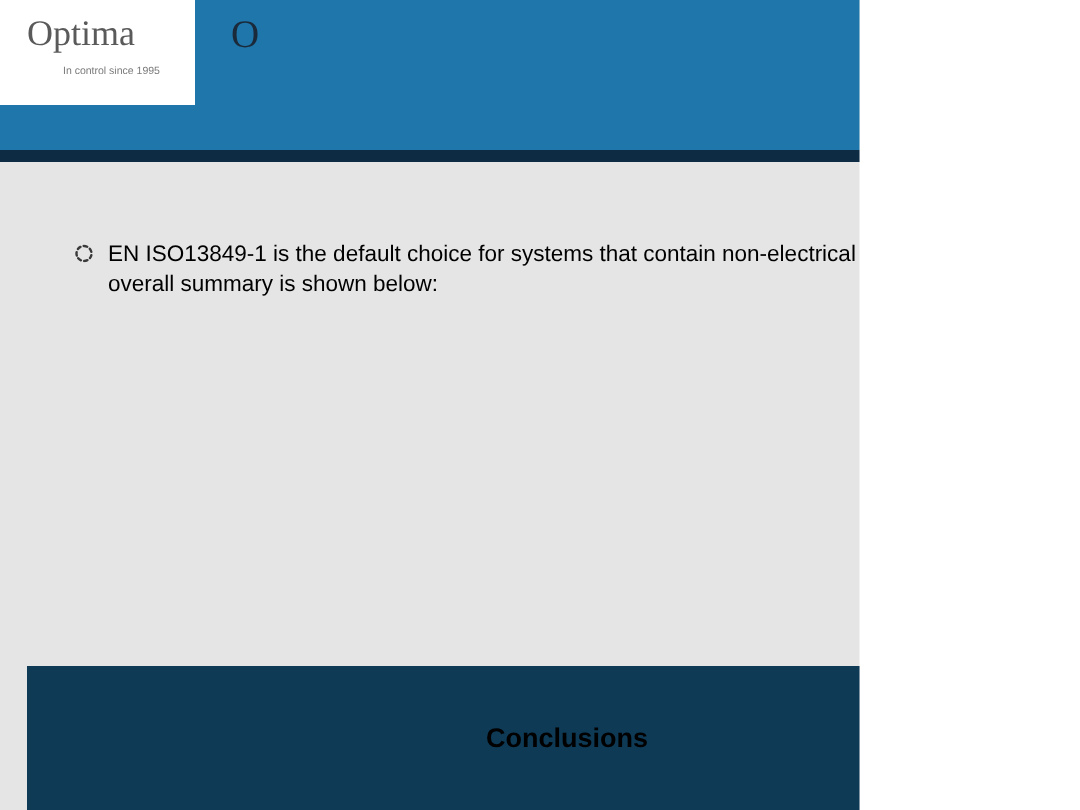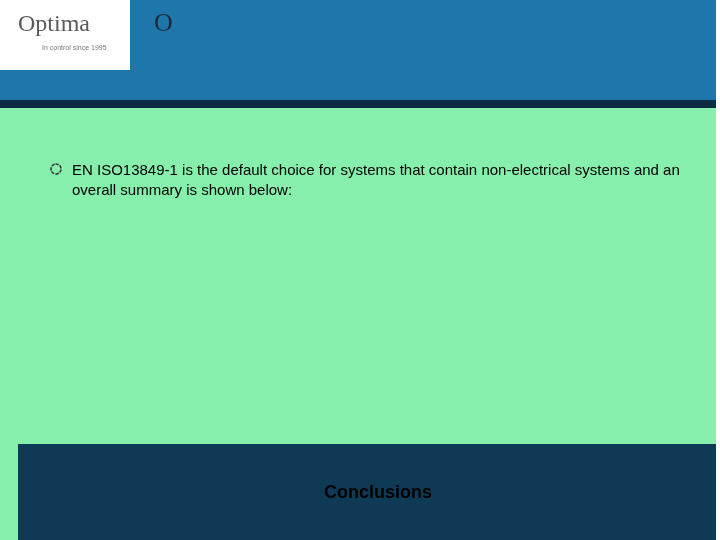--- a/index.html
+++ b/index.html
@@ -1,17 +1,17 @@
 <!DOCTYPE html>
 <html><head>
 <meta charset="utf-8">
 <style>
   * { margin: 0; padding: 0; box-sizing: border-box; }
   html, body { width: 720px; height: 540px; font-family: Arial, Helvetica, sans-serif; background: #fff; }
-  .slide { width: 716px; height: 540px; position: relative; background: #86efac; overflow: hidden; text-decoration: underline; }
+  .slide { width: 573px; height: 540px; position: relative; background: #e5e5e5; overflow: hidden; text-decoration: underline; }
 
   .top-band { position: absolute; top: 0; left: 0; width: 720px; height: 100px; background: #1f76aa; }
   .logo-area { position: absolute; top: 0; left: 0; width: 130px; height: 70px; background: #fff; display: flex; align-items: flex-start; justify-content: flex-start; padding: 10px 0 0 18px; }
   .logo-text { font-family: Georgia, 'Times New Roman', serif; font-size: 24px; font-weight: 400; color: #5a5a5a; }
   .logo-tag { position: absolute; top: 44px; left: 42px; font-size: 7px; color: #7a7a7a; font-family: Arial, sans-serif; }
   .logo-mark { position: absolute; top: 8px; left: 154px; font-family: Georgia, 'Times New Roman', serif; font-size: 26px; color: #1a2a3a; }
   .top-thin { position: absolute; top: 100px; left: 0; width: 720px; height: 8px; background: #0e2b44; }
 
   .content { position: absolute; top: 124px; left: 50px; width: 630px; margin-top: 36px; }
   .bullet-item { display: flex; align-items: flex-start; gap: 10px; }

